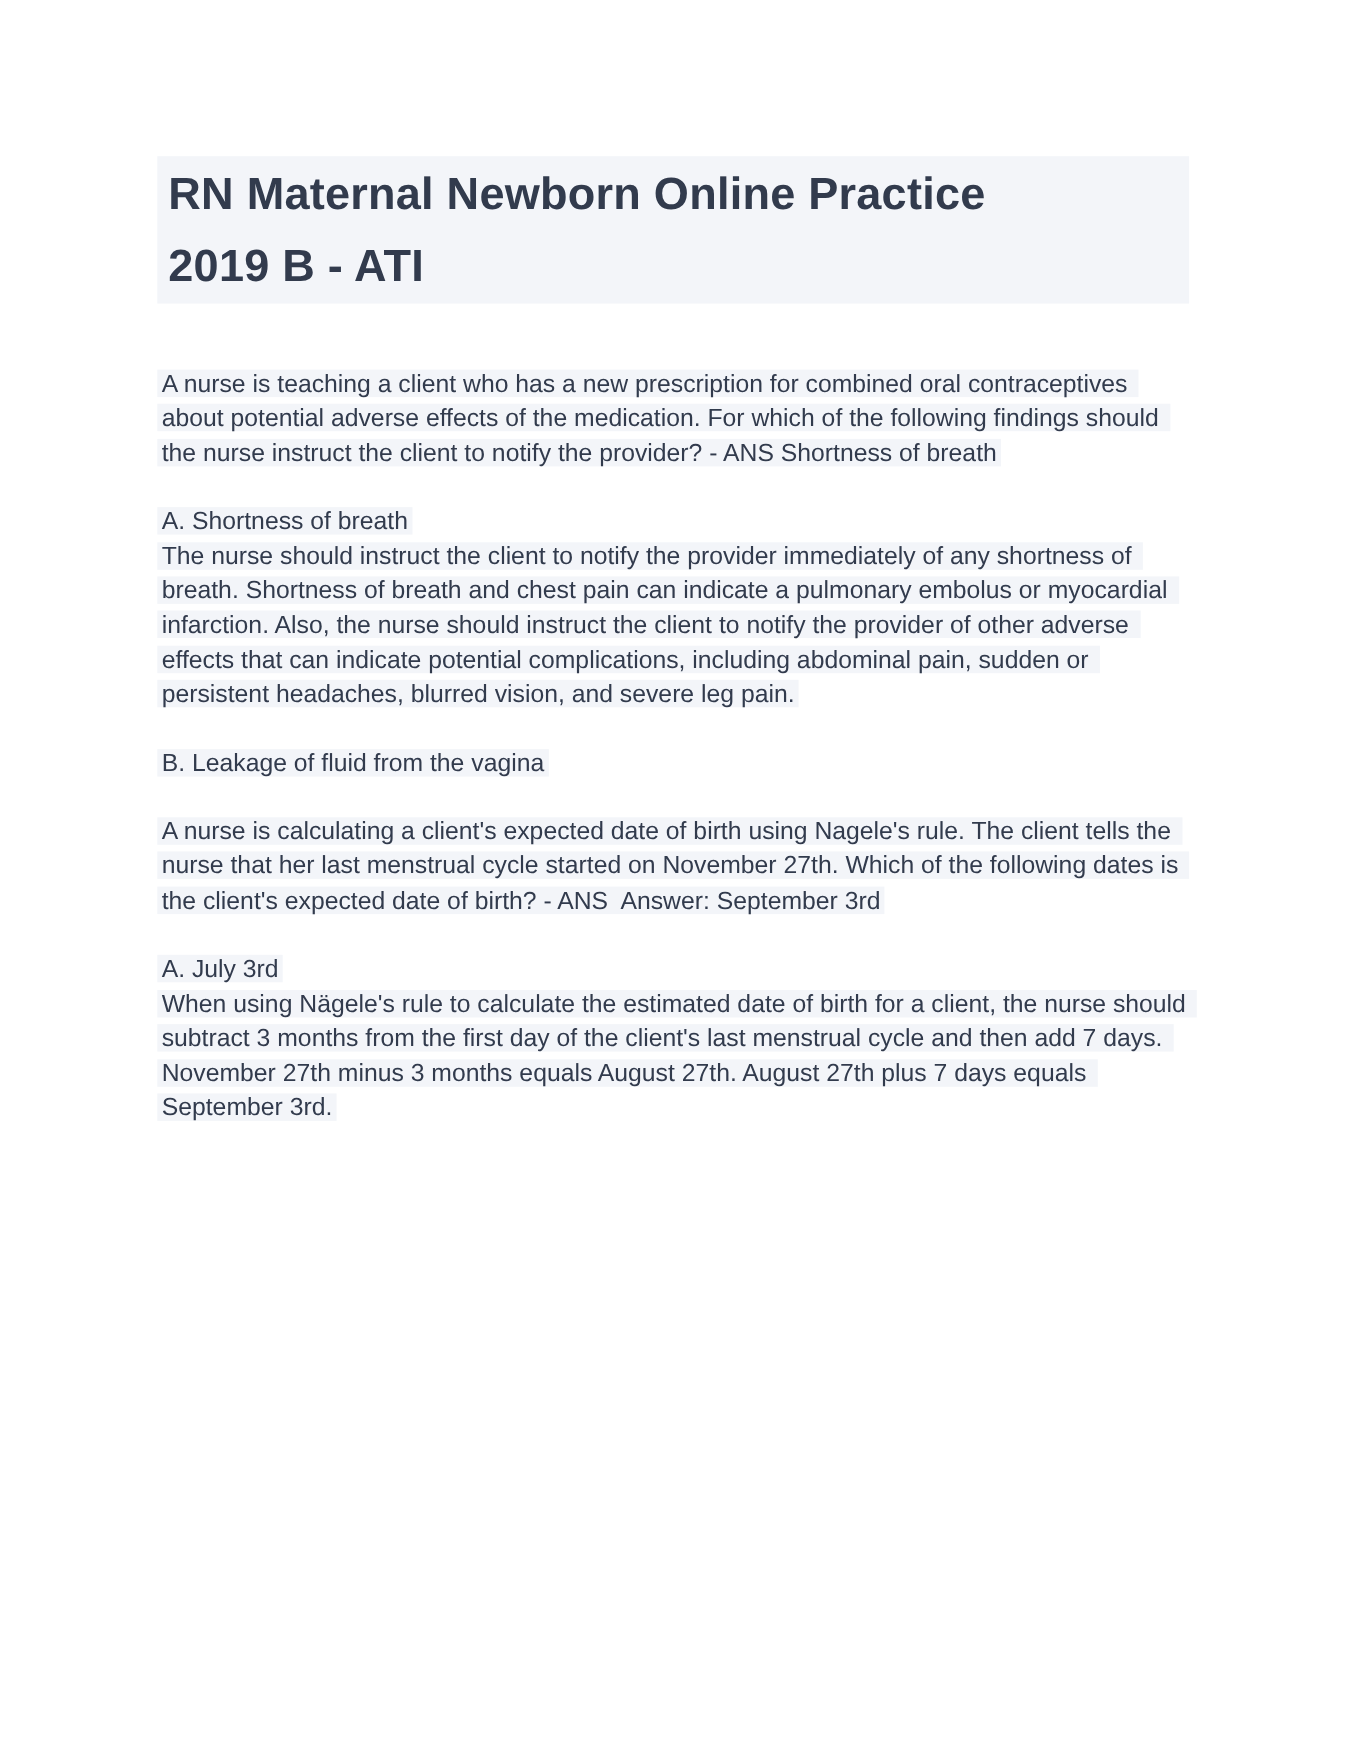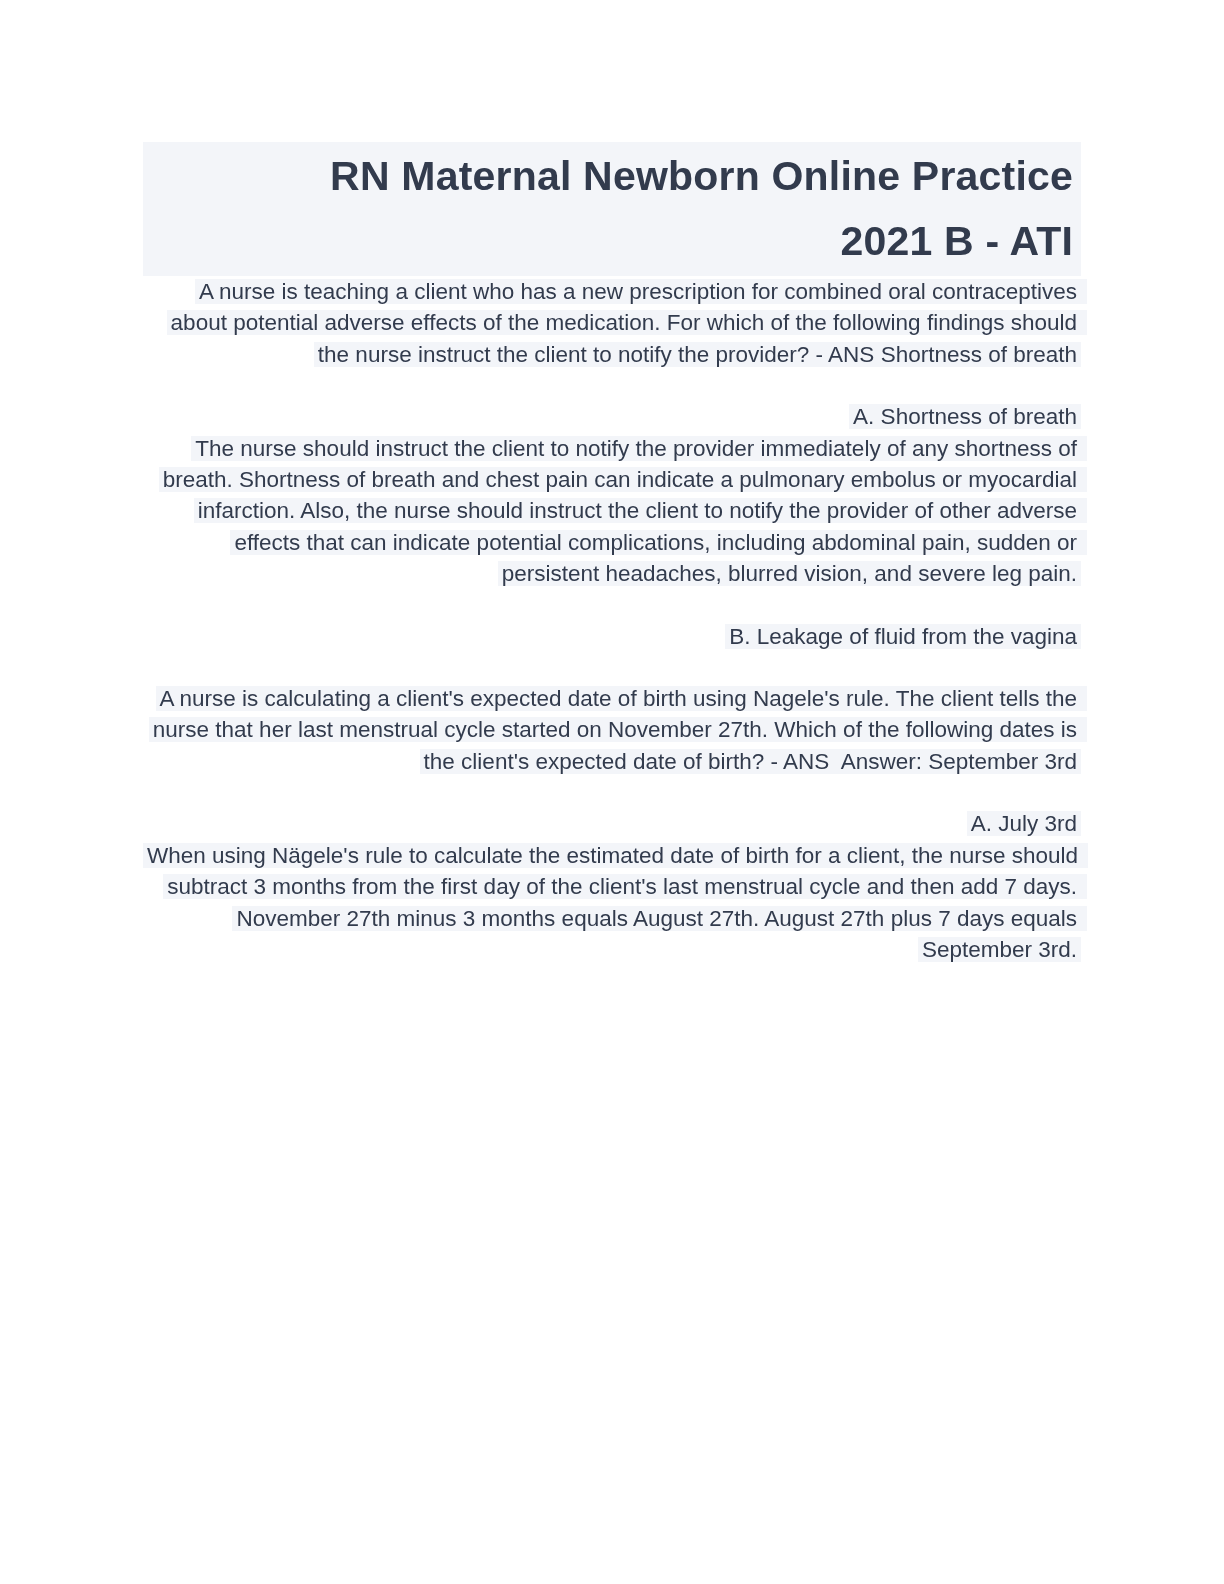--- a/index.html
+++ b/index.html
@@ -14,32 +14,32 @@
     background:var(--page);
     font-family:"Liberation Sans", sans-serif;
     color:var(--txt);
     overflow:hidden;
   }
   .page{
     box-sizing:border-box;
     width:1224px;
     height:1584px;
     padding:142px 143px 0 143px;
-    text-align:right;
   }
   .title-block{
     background:var(--hl);
     color:var(--txt);
     font-weight:bold;
     font-size:41px;
     line-height:65px;
     padding:2px 8px 2px 10px;
     letter-spacing:0.2px;
   }
   .content{
+    margin-top:57px;
     width:938px;
   }
   .para{
     margin:0 0 31px 0;
     font-size:22.5px;
     line-height:31.4px;
     color:var(--txt);
   }
   .para:last-child{margin-bottom:0;}
   .hl{
@@ -50,21 +50,21 @@
     white-space:pre-wrap;
   }
 </style>
 </head>
 <body>
 
 <div class="page">
 
   <div class="title-block">
     <span>RN Maternal Newborn Online Practice</span><br>
-    <span>2021 B - ATI</span>
+    <span>2019 B - ATI</span>
   </div>
 
   <div class="content">
 
     <p class="para"><span class="hl">A nurse is teaching a client who has a new prescription for combined oral contraceptives about potential adverse effects of the medication. For which of the following findings should the nurse instruct the client to notify the provider? - ANS Shortness of breath</span></p>
 
     <p class="para"><span class="hl">A. Shortness of breath</span><br><span class="hl">The nurse should instruct the client to notify the provider immediately of any shortness of breath. Shortness of breath and chest pain can indicate a pulmonary embolus or myocardial infarction. Also, the nurse should instruct the client to notify the provider of other adverse effects that can indicate potential complications, including abdominal pain, sudden or persistent headaches, blurred vision, and severe leg pain.</span></p>
 
 
     <p class="para"><span class="hl">B. Leakage of fluid from the vagina</span><br></p>

